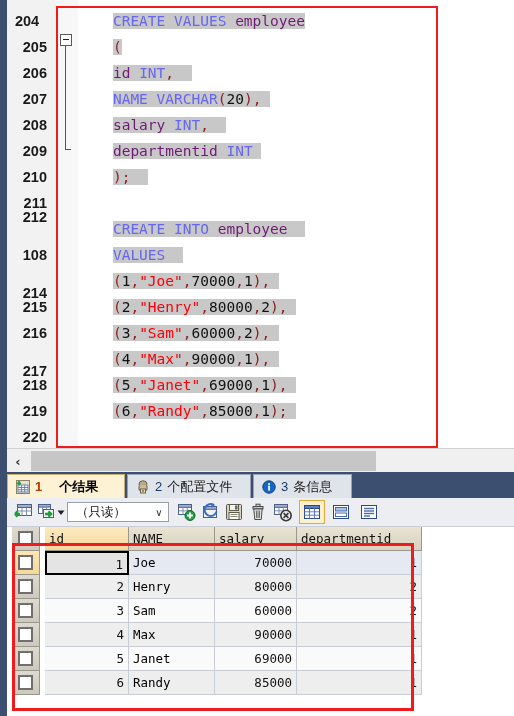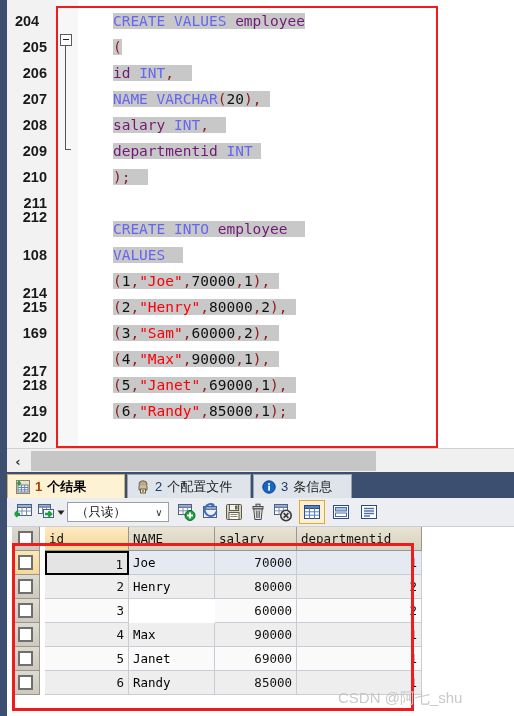--- a/index.html
+++ b/index.html
@@ -106,21 +106,21 @@
     background:#fdf3d4;border:1px solid #c9b173;border-bottom:none;
     color:#000;
   }
   .tab.inactive{
     background:#dfe3ea;border:1px solid #9aa3b3;border-bottom:none;
     color:#1a1a1a;
   }
   .tab .cnt{font-weight:bold;color:#b03a00;font-size:13px;}
   .tab.inactive .cnt{font-weight:normal;color:#1a3a6b;}
   .tab .tlabel{font-size:13px;}
-  .tab.active .tlabel{font-weight:bold;}
+  .tab.active .tlabel{font-weight:bold;margin-left:12px;}
 
   .ticon{width:14px;height:14px;position:relative;flex:0 0 14px;}
 
   
   .restoolbar{
     position:absolute;left:7px;top:498px;width:507px;height:28px;
     background:#eceef2;border-bottom:1px solid #c9cdd6;
   }
   .rail-left-3{
     position:absolute;left:0;top:498px;width:7px;height:218px;background:#3c4f70;
@@ -227,21 +227,21 @@
         <div class="lnum" style="top: 190px;">211</div>
         <div class="codeline" style="top: 190px;"></div>
         <div class="lnum" style="top: 204px; padding-left: 8px;">212</div>
         <div class="codeline" style="top: 216px;"><span class="pl" style="background: transparent;">    </span><span class="kw">CREATE INTO </span><span class="pl">employee</span><span class="pl">  </span></div>
         <div class="lnum" style="top: 242px;">108</div>
         <div class="codeline" style="top: 242px;"><span class="pl" style="background: transparent;">    </span><span class="kw">VALUES</span><span class="pl">  </span></div>
         <div class="lnum" style="top: 268px; margin-top: 12px;">214</div>
         <div class="codeline" style="top: 268px;"><span class="pl" style="background: transparent;">    </span><span class="pn">(</span><span class="num">1</span><span class="pn">,</span><span class="str">"Joe"</span><span class="pn">,</span><span class="num">70000</span><span class="pn">,</span><span class="num">1</span><span class="pn">)</span><span class="pn">,</span><span class="pl"> </span></div>
         <div class="lnum" style="top: 294px;">215</div>
         <div class="codeline" style="top: 294px;"><span class="pl" style="background: transparent;">    </span><span class="pn">(</span><span class="num">2</span><span class="pn">,</span><span class="str">"Henry"</span><span class="pn">,</span><span class="num">80000</span><span class="pn">,</span><span class="num">2</span><span class="pn">)</span><span class="pn">,</span><span class="pl"> </span></div>
-        <div class="lnum" style="top: 320px;">169</div>
+        <div class="lnum" style="top: 320px;">216</div>
         <div class="codeline" style="top: 320px;"><span class="pl" style="background: transparent;">    </span><span class="pn">(</span><span class="num">3</span><span class="pn">,</span><span class="str">"Sam"</span><span class="pn">,</span><span class="num">60000</span><span class="pn">,</span><span class="num">2</span><span class="pn">)</span><span class="pn">,</span><span class="pl"> </span></div>
         <div class="lnum" style="top: 358px;">217</div>
         <div class="codeline" style="top: 346px;"><span class="pl" style="background: transparent;">    </span><span class="pn">(</span><span class="num">4</span><span class="pn">,</span><span class="str">"Max"</span><span class="pn">,</span><span class="num">90000</span><span class="pn">,</span><span class="num">1</span><span class="pn">)</span><span class="pn">,</span><span class="pl"> </span></div>
         <div class="lnum" style="top: 372px;">218</div>
         <div class="codeline" style="top: 372px;"><span class="pl" style="background: transparent;">    </span><span class="pn">(</span><span class="num">5</span><span class="pn">,</span><span class="str">"Janet"</span><span class="pn">,</span><span class="num">69000</span><span class="pn">,</span><span class="num">1</span><span class="pn">)</span><span class="pn">,</span><span class="pl"> </span></div>
         <div class="lnum" style="top: 398px;">219</div>
         <div class="codeline" style="top: 398px;"><span class="pl" style="background: transparent;">    </span><span class="pn">(</span><span class="num">6</span><span class="pn">,</span><span class="str">"Randy"</span><span class="pn">,</span><span class="num">85000</span><span class="pn">,</span><span class="num">1</span><span class="pn">)</span><span class="pn">;</span><span class="pl"> </span></div>
         <div class="lnum" style="top: 424px;">220</div>
         <div class="codeline" style="top: 424px;"></div>
       </div>
@@ -450,20 +450,21 @@
         <div class="cell num r-odd" style="left: 38px; width: 84px;">2</div>
         <div class="cell txt r-odd" style="left: 122px; width: 86px;">Henry</div>
         <div class="cell num r-odd" style="left: 208px; width: 82px;">80000</div>
         <div class="cell num r-odd" style="left: 290px; width: 125px;">2</div>
       </div>
       <div class="grow" style="top: 72px;">
         <div class="rowsel">
           <div class="chk"></div>
         </div>
         <div class="cell num r-even" style="left: 38px; width: 84px;">3</div>
+        <div class="cell txt r-even" style="left: 122px; width: 86px;">Sam</div>
         <div class="cell num r-even" style="left: 208px; width: 82px;">60000</div>
         <div class="cell num r-even" style="left: 290px; width: 125px;">2</div>
       </div>
       <div class="grow" style="top: 96px;">
         <div class="rowsel">
           <div class="chk"></div>
         </div>
         <div class="cell num r-odd" style="left: 38px; width: 84px;">4</div>
         <div class="cell txt r-odd" style="left: 122px; width: 86px;">Max</div>
         <div class="cell num r-odd" style="left: 208px; width: 82px;">90000</div>
@@ -484,15 +485,14 @@
         </div>
         <div class="cell num r-odd" style="left: 38px; width: 84px;">6</div>
         <div class="cell txt r-odd" style="left: 122px; width: 86px;">Randy</div>
         <div class="cell num r-odd" style="left: 208px; width: 82px;">85000</div>
         <div class="cell num r-odd" style="left: 290px; width: 125px;">1</div>
       </div>
     </div>
 
   <div class="red-rect-grid"></div>
 
-  <div class="watermark">CSDN @阿七_shu</div>
 
 </div>
 
 </body></html>

